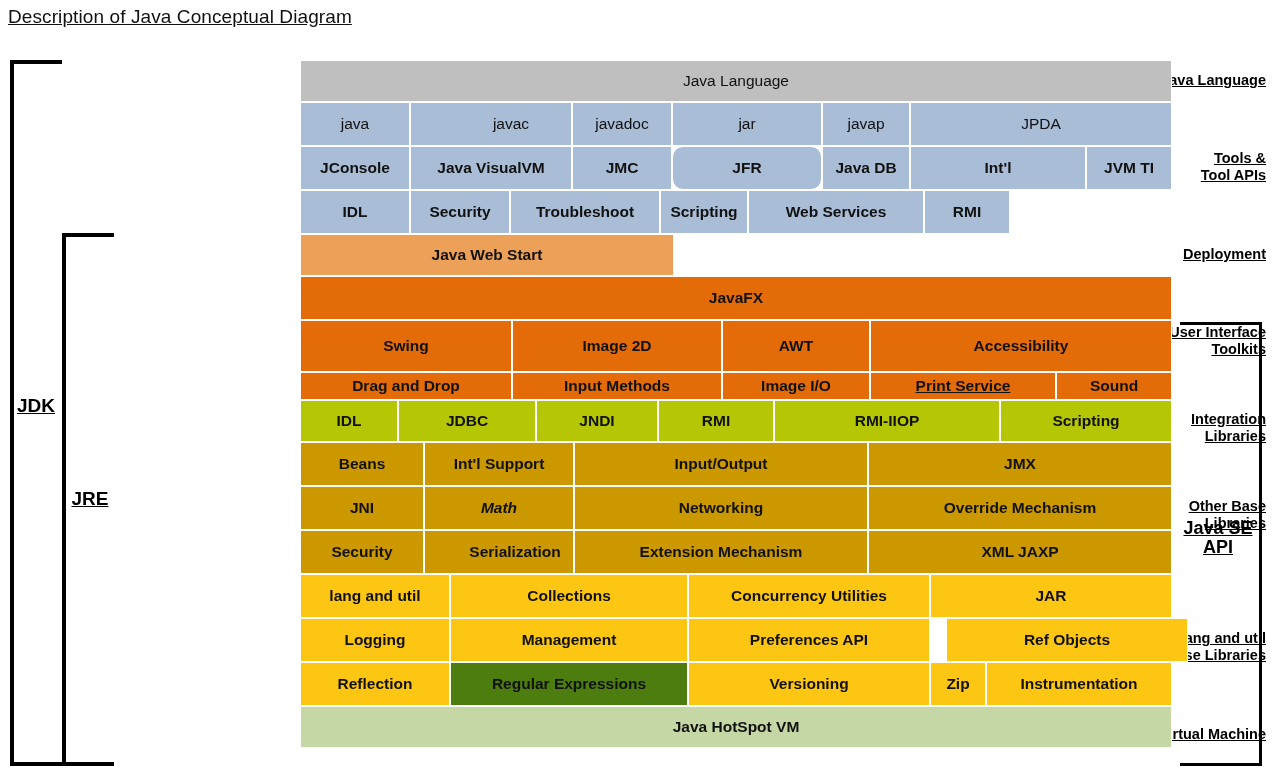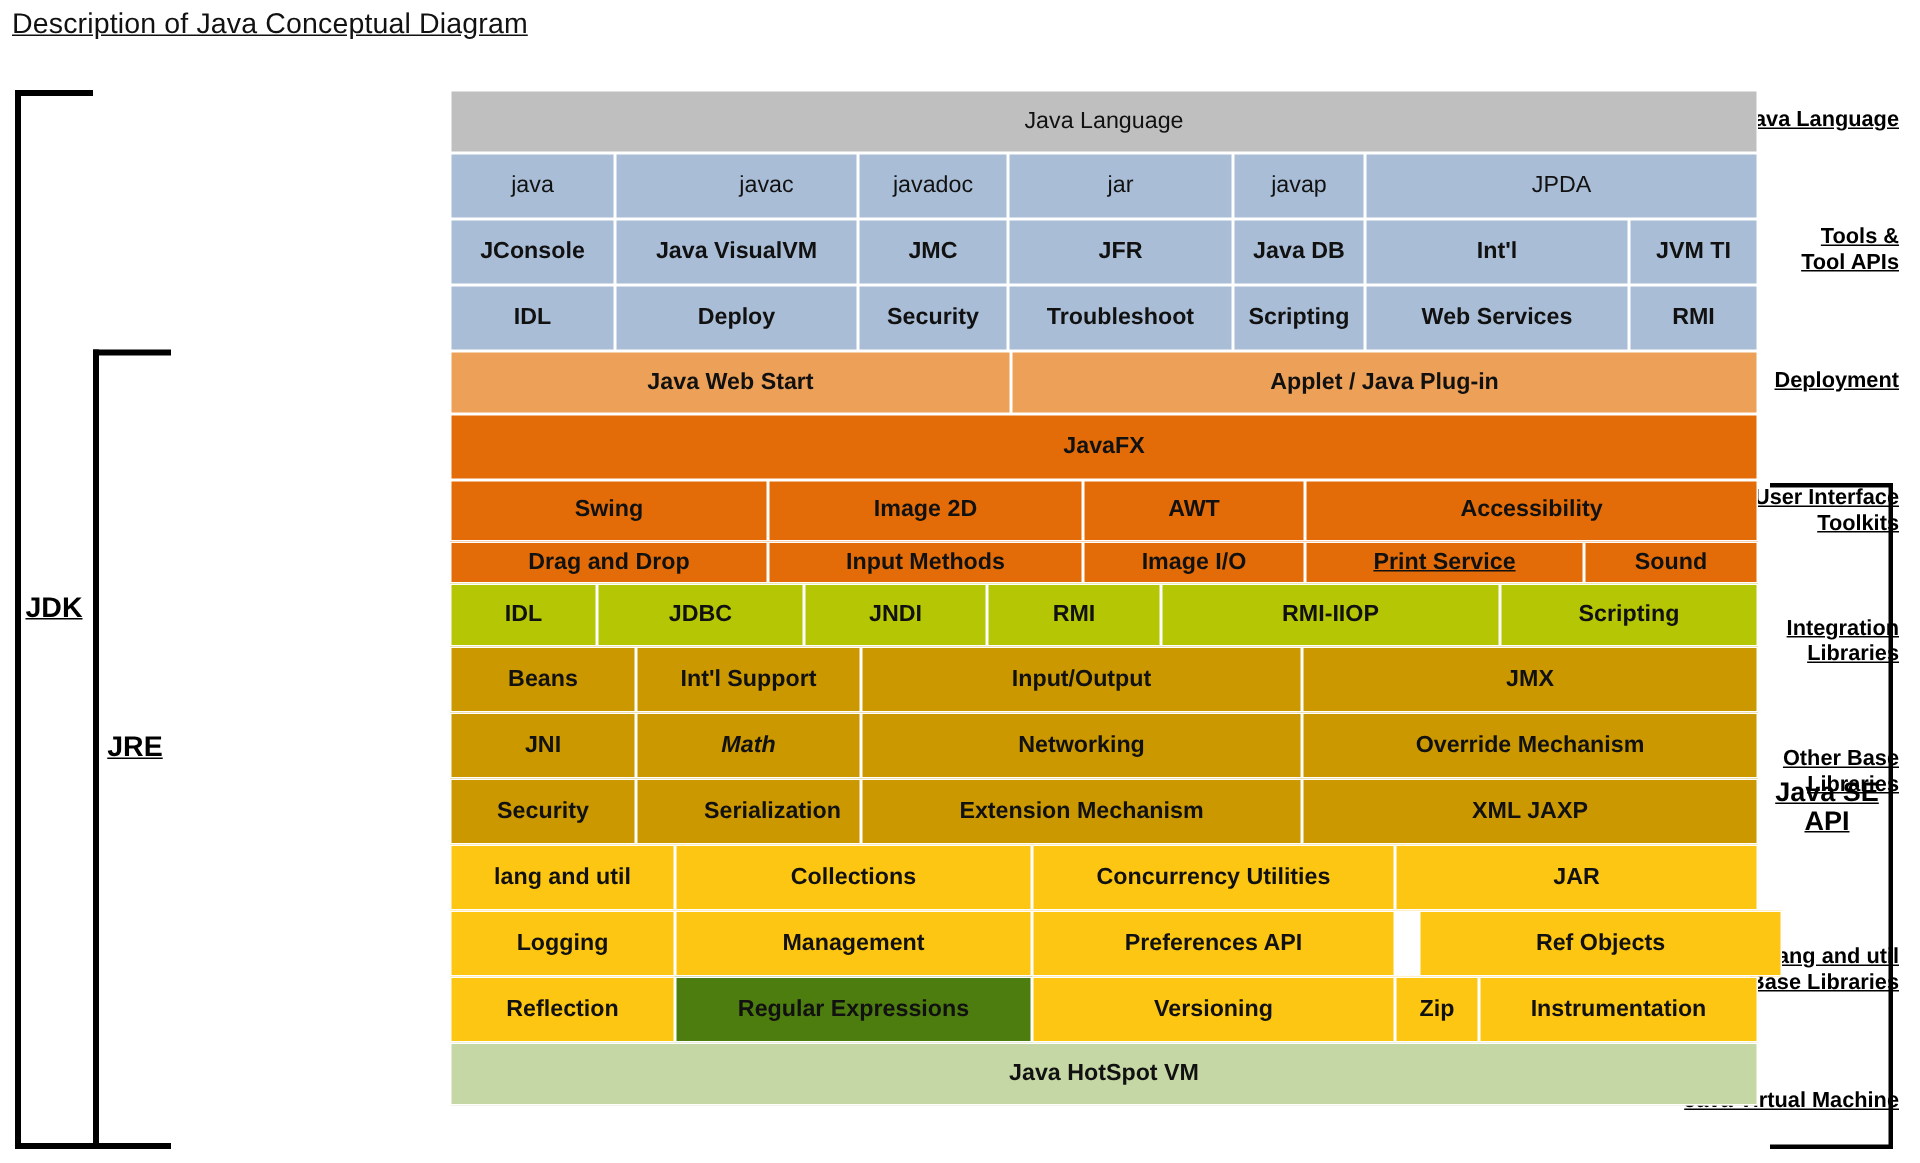--- a/index.html
+++ b/index.html
@@ -103,46 +103,44 @@
           <div class="cell thin" style="background: rgb(169, 189, 214); width: 162px; flex: 0 0 162px; padding-left: 40px;">javac</div>
           <div class="cell thin" style="background: rgb(169, 189, 214); width: 100px; flex: 0 0 100px;">javadoc</div>
           <div class="cell thin" style="background: rgb(169, 189, 214); width: 150px; flex: 0 0 150px;">jar</div>
           <div class="cell thin" style="background: rgb(169, 189, 214); width: 88px; flex: 0 0 88px;">javap</div>
           <div class="cell thin" style="background: rgb(169, 189, 214); width: 262px; flex: 0 0 262px;">JPDA</div>
         </div>
         <div class="band" style="height: 44px;">
           <div class="cell" style="background: rgb(169, 189, 214); width: 110px; flex: 0 0 110px;">JConsole</div>
           <div class="cell" style="background: rgb(169, 189, 214); width: 162px; flex: 0 0 162px;">Java VisualVM</div>
           <div class="cell" style="background: rgb(169, 189, 214); width: 100px; flex: 0 0 100px;">JMC</div>
-          <div class="cell" style="background: rgb(169, 189, 214); width: 150px; flex: 0 0 150px;">JFR</div>
+          <div class="cell" style="background: rgb(169, 189, 214); width: 150px; flex: 0 0 150px; border-radius: 11px;">JFR</div>
           <div class="cell" style="background: rgb(169, 189, 214); width: 88px; flex: 0 0 88px;">Java DB</div>
           <div class="cell" style="background: rgb(169, 189, 214); width: 176px; flex: 0 0 176px;">Int'l</div>
           <div class="cell" style="background: rgb(169, 189, 214); width: 86px; flex: 0 0 86px;">JVM TI</div>
         </div>
         <div class="band" style="height: 44px;">
           <div class="cell" style="background: rgb(169, 189, 214); width: 110px; flex: 0 0 110px;">IDL</div>
-          <div class="cell" style="background: rgb(169, 189, 214); width: 162px; flex: 0 0 162px;">Deploy</div>
           <div class="cell" style="background: rgb(169, 189, 214); width: 100px; flex: 0 0 100px;">Security</div>
           <div class="cell" style="background: rgb(169, 189, 214); width: 150px; flex: 0 0 150px;">Troubleshoot</div>
           <div class="cell" style="background: rgb(169, 189, 214); width: 88px; flex: 0 0 88px;">Scripting</div>
           <div class="cell" style="background: rgb(169, 189, 214); width: 176px; flex: 0 0 176px;">Web Services</div>
           <div class="cell" style="background: rgb(169, 189, 214); width: 86px; flex: 0 0 86px;">RMI</div>
         </div>
       </div>
       <div>
         <div class="band" style="height: 42px;">
           <div class="cell" style="background: rgb(237, 160, 87); width: 374px; flex: 0 0 374px;">Java Web Start</div>
-          <div class="cell" style="background: rgb(237, 160, 87); width: 498px; flex: 0 0 498px;">Applet / Java Plug-in</div>
         </div>
       </div>
       <div>
         <div class="band" style="height: 44px;">
           <div class="cell" style="background: rgb(227, 108, 9); width: 872px; flex: 0 0 872px;">JavaFX</div>
         </div>
-        <div class="band" style="height: 41px;">
+        <div class="band" style="height: 52px;">
           <div class="cell" style="background: rgb(227, 108, 9); width: 212px; flex: 0 0 212px;">Swing</div>
           <div class="cell" style="background: rgb(227, 108, 9); width: 210px; flex: 0 0 210px;">Image 2D</div>
           <div class="cell" style="background: rgb(227, 108, 9); width: 148px; flex: 0 0 148px;">AWT</div>
           <div class="cell" style="background: rgb(227, 108, 9); width: 302px; flex: 0 0 302px;">Accessibility</div>
         </div>
         <div class="band" style="height: 28px;">
           <div class="cell" style="background: rgb(227, 108, 9); width: 212px; flex: 0 0 212px;">Drag and Drop</div>
           <div class="cell" style="background: rgb(227, 108, 9); width: 210px; flex: 0 0 210px;">Input Methods</div>
           <div class="cell" style="background: rgb(227, 108, 9); width: 148px; flex: 0 0 148px;">Image I/O</div>
           <div class="cell" style="background: rgb(227, 108, 9); width: 186px; flex: 0 0 186px; text-decoration: underline;">Print Service</div>

